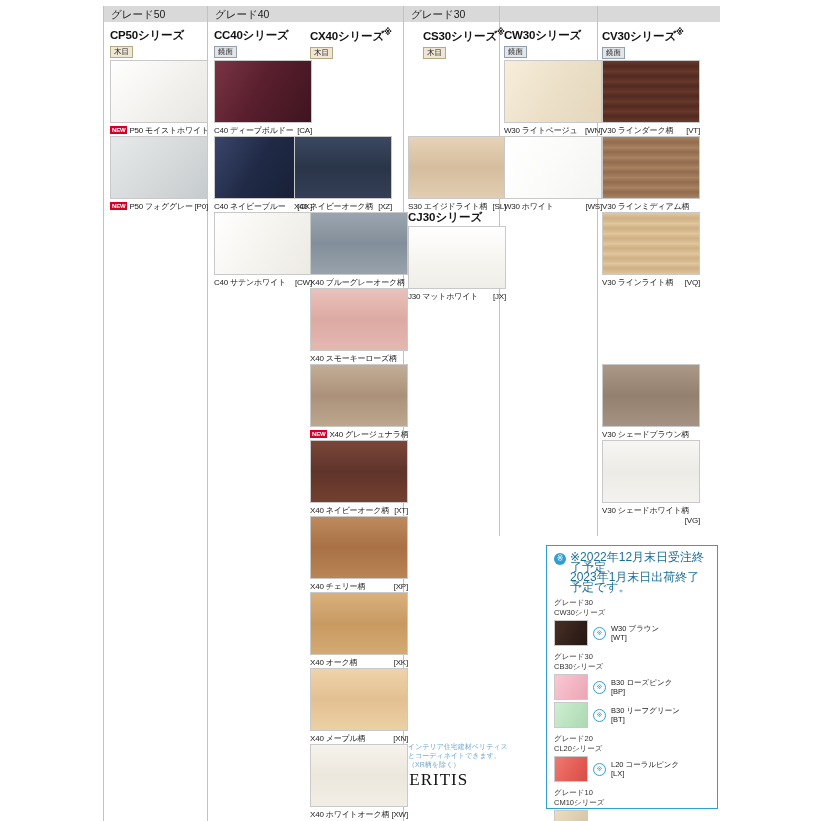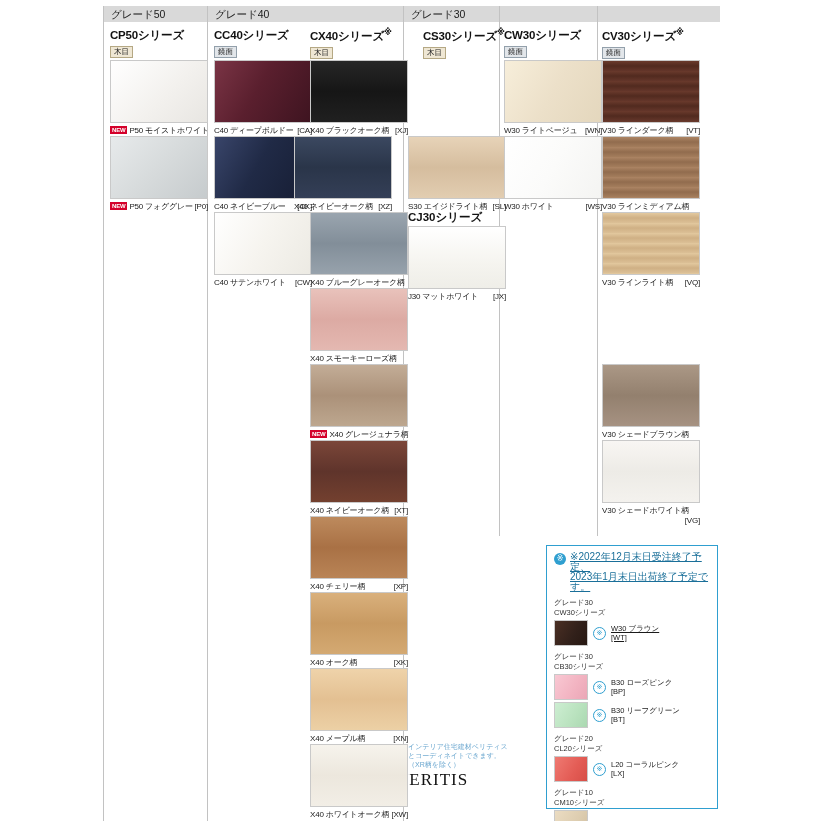--- a/index.html
+++ b/index.html
@@ -74,21 +74,21 @@
     position:absolute;left:546px;top:545px;width:172px;height:264px;
     border:1px solid #2f9fd0;background:#fff;box-sizing:border-box;
     padding:6px 7px;
   }
   .note-head{display:flex;gap:4px;align-items:flex-start;}
   .note-icon{
     flex:0 0 auto;width:12px;height:12px;border-radius:50%;
     background:#2f9fd0;color:#fff;font-size:8px;line-height:12px;
     text-align:center;margin-top:1px;
   }
-  .note-head-text{font-size:10px;line-height:10px;color:#1a6f99;text-decoration:underline;}
+  .note-head-text{font-size:12px;line-height:10px;color:#1a6f99;}
   .note-group{margin-top:6px;}
   .note-grade{font-size:7.5px;line-height:10px;color:#333;}
   .note-row{display:flex;align-items:center;gap:5px;margin-top:2px;}
   .note-chip{width:34px;height:26px;border:1px solid #c9c9c9;box-sizing:border-box;}
   .note-mark{
     width:11px;height:11px;border-radius:50%;border:1px solid #2f9fd0;
     color:#2f9fd0;font-size:7px;line-height:10px;text-align:center;flex:0 0 auto;
   }
   .note-label{font-size:7.5px;line-height:9px;color:#1a1a1a;}
 
@@ -153,21 +153,21 @@
       <div class="note-head-text" id="note-head-text" style="white-space: pre-line;">※2022年12月末日受注終了予定、
 2023年1月末日出荷終了予定です。</div>
     </div>
     <div id="note-groups">
         <div class="note-group">
           <div class="note-grade">グレード30</div>
           <div class="note-grade">CW30シリーズ</div>
           <div class="note-row">
             <div class="note-chip" style="background: linear-gradient(120deg, rgb(74, 47, 36) 0%, rgb(49, 32, 26) 60%, rgb(39, 24, 18) 100%);"></div>
             <div class="note-mark">※</div>
-            <div class="note-label" style="white-space: pre-line; text-decoration: underline;">W30 ブラウン
+            <div class="note-label" style="white-space: pre-line;">W30 ブラウン
 [WT]</div>
           </div>
         </div>
         <div class="note-group">
           <div class="note-grade">グレード30</div>
           <div class="note-grade">CB30シリーズ</div>
           <div class="note-row">
             <div class="note-chip" style="background: linear-gradient(120deg, rgb(249, 200, 211) 0%, rgb(242, 179, 193) 60%, rgb(234, 166, 182) 100%);"></div>
             <div class="note-mark">※</div>
             <div class="note-label" style="white-space: pre-line;">B30 ローズピンク
@@ -218,24 +218,20 @@
       <div class="caption"><span>C40 ディープボルドー</span><span class="code">[CA]</span></div>
     </div>
     <div class="swatch-wrap" style="left: 214px; top: 136px;">
       <div class="swatch" style="background: linear-gradient(120deg, rgb(57, 69, 106) 0%, rgb(32, 42, 70) 45%, rgb(22, 29, 51) 100%);"></div>
       <div class="caption"><span>C40 ネイビーブルー</span><span class="code">[CK]</span></div>
     </div>
     <div class="swatch-wrap" style="left: 214px; top: 212px;">
       <div class="swatch" style="background: linear-gradient(120deg, rgb(255, 255, 255) 0%, rgb(246, 244, 239) 50%, rgb(236, 234, 227) 100%);"></div>
       <div class="caption"><span>C40 サテンホワイト</span><span class="code">[CW]</span></div>
     </div>
-    <div class="swatch-wrap" style="left: 310px; top: 60px;">
-      <div class="swatch" style="background: linear-gradient(rgb(39, 39, 39) 0%, rgb(22, 22, 22) 50%, rgb(32, 32, 32) 100%);"></div>
-      <div class="caption"><span>X40 ブラックオーク柄</span><span class="code">[XJ]</span></div>
-    </div>
     <div class="swatch-wrap" style="left: 294px; top: 136px;">
       <div class="swatch" style="background: linear-gradient(rgb(59, 72, 96) 0%, rgb(42, 53, 73) 50%, rgb(52, 63, 87) 100%);"></div>
       <div class="caption"><span>X40 ネイビーオーク柄</span><span class="code">[XZ]</span></div>
     </div>
     <div class="swatch-wrap" style="left: 310px; top: 212px;">
       <div class="swatch" style="background: linear-gradient(rgb(154, 165, 175) 0%, rgb(130, 142, 153) 50%, rgb(151, 162, 172) 100%);"></div>
       <div class="caption"><span>X40 ブルーグレーオーク柄</span><span class="code">[XG]</span></div>
     </div>
     <div class="swatch-wrap" style="left: 310px; top: 288px;">
       <div class="swatch" style="background: linear-gradient(rgb(233, 194, 187) 0%, rgb(220, 170, 163) 50%, rgb(228, 184, 177) 100%);"></div>

